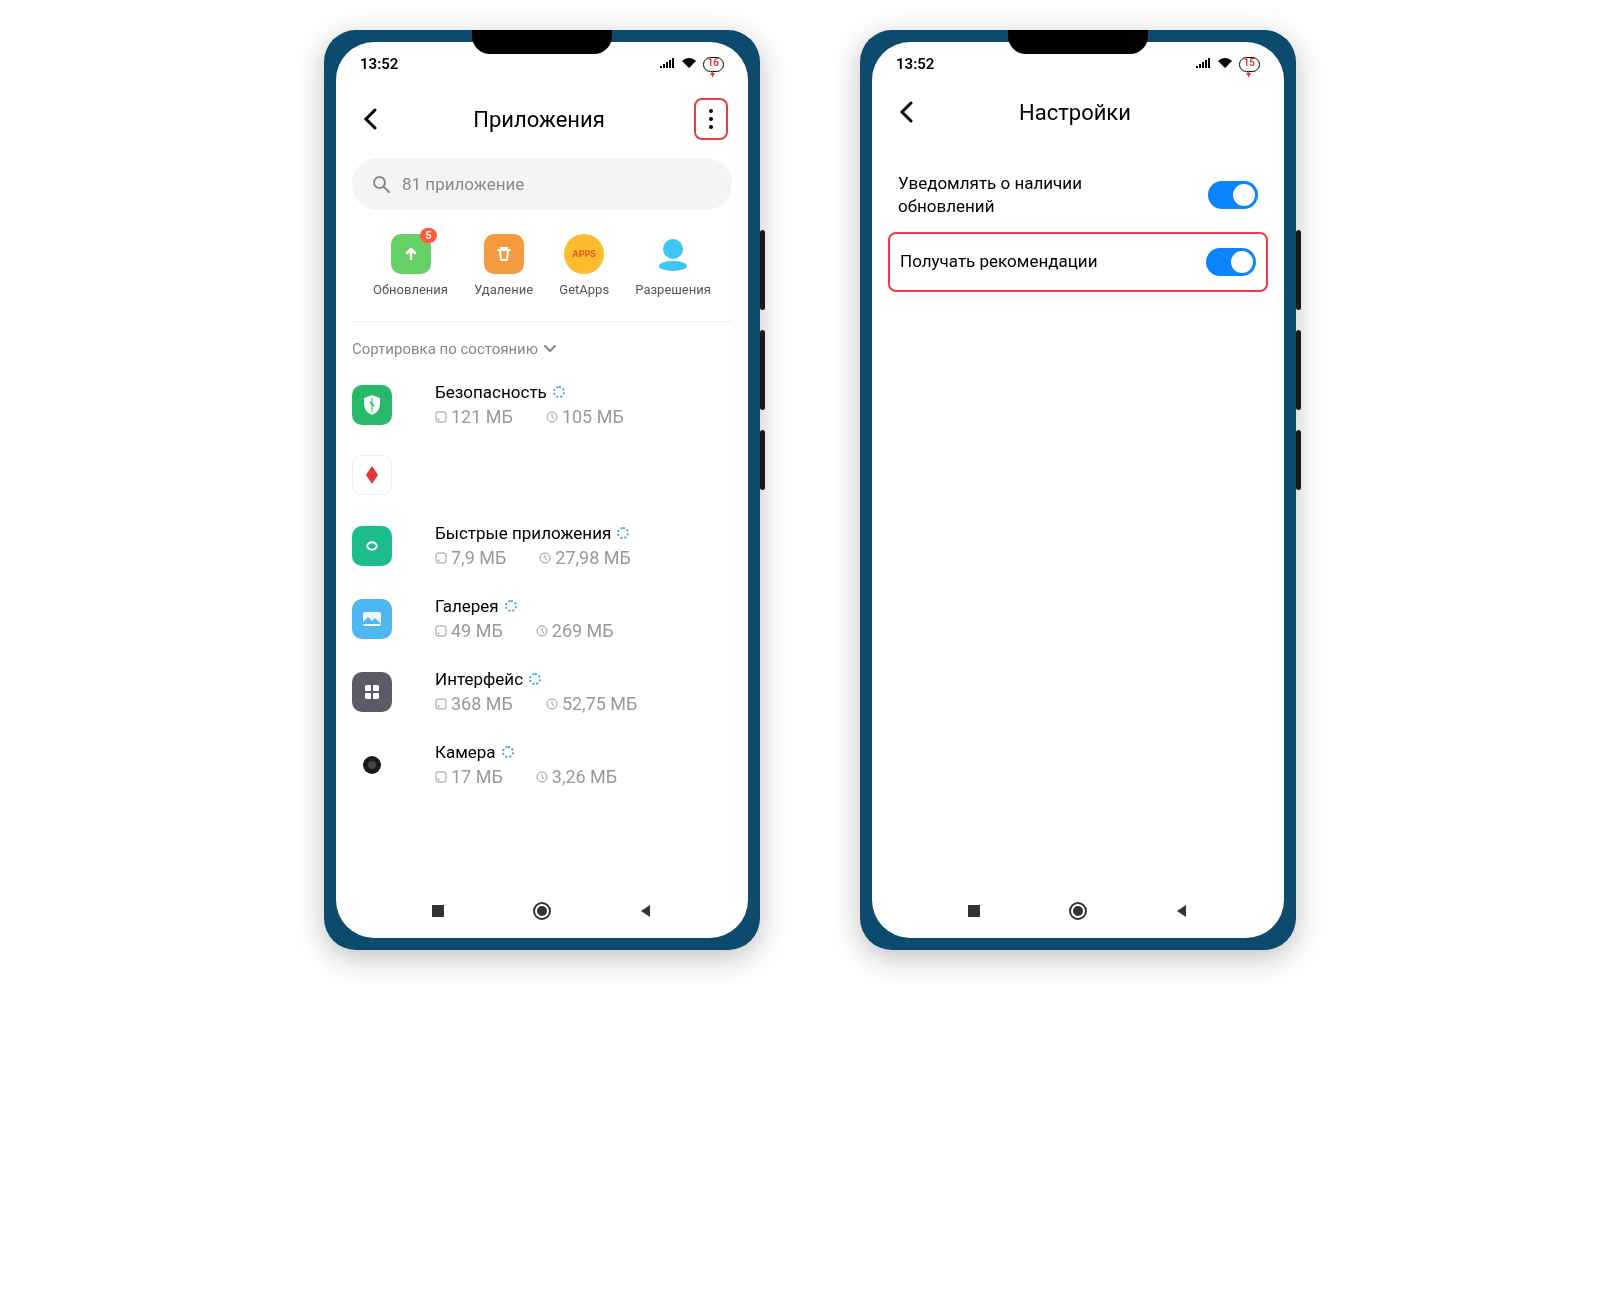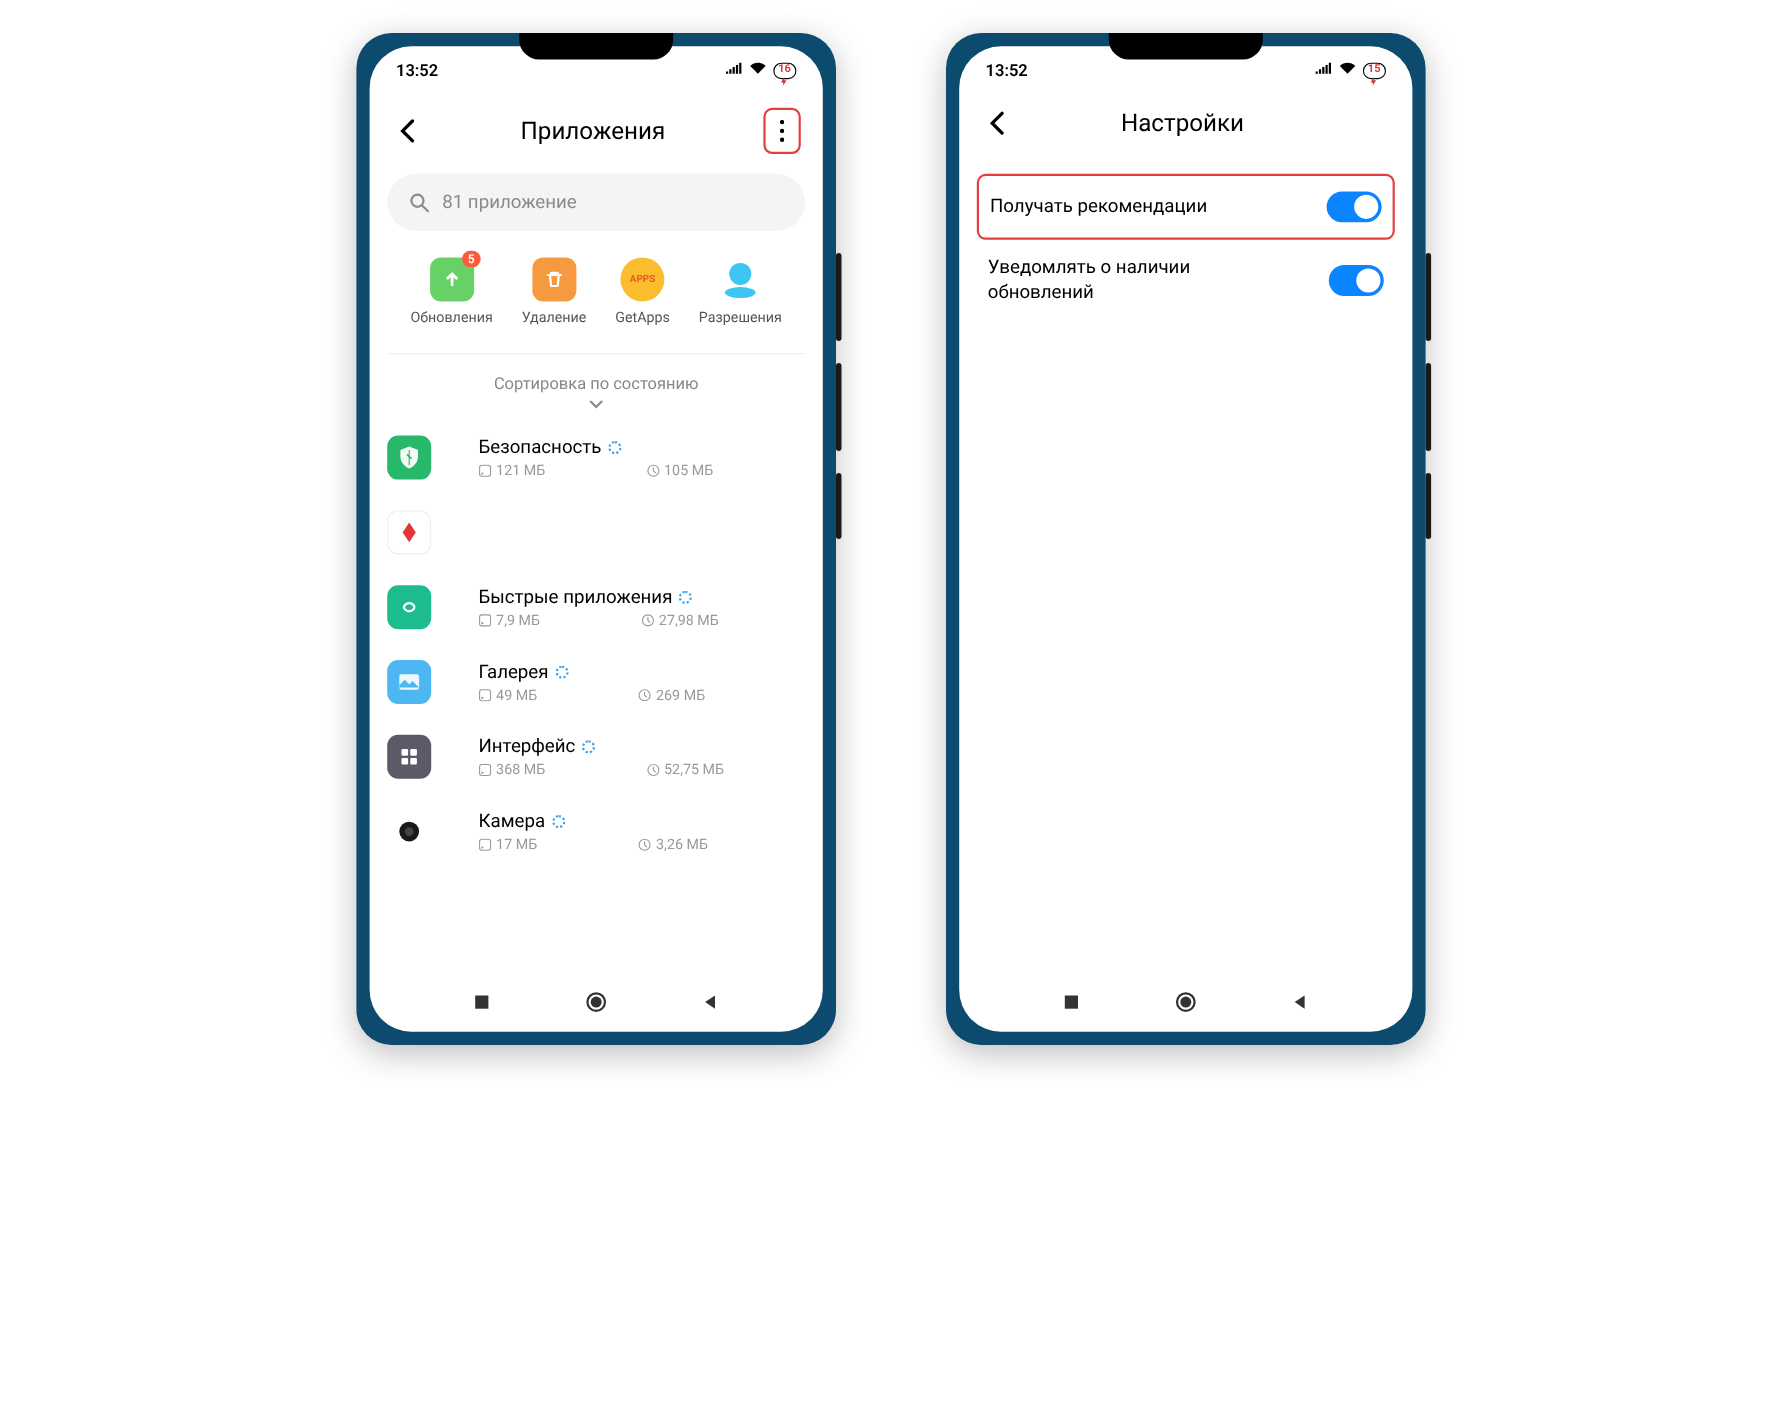--- a/index.html
+++ b/index.html
@@ -140,21 +140,20 @@
     padding:1px 5px;
     font-weight:600;
   }
   .sort-row {
     padding:18px 16px 10px;
     color:#888;
     font-size:15px;
     display:flex;
     align-items:center;
     gap:6px;
-    flex-direction:column;
   }
   .app-list { padding:0 16px; flex:1; overflow:hidden; }
   .app-item {
     display:flex;
     align-items:center;
     gap:14px;
     padding:14px 0;
   }
   .app-icon {
     width:40px; height:40px;
@@ -174,23 +173,23 @@
     gap:6px;
   }
   .spinner {
     width:12px; height:12px;
     border:2px dotted #3aa0e8;
     border-radius:50%;
     display:inline-block;
   }
   .app-meta {
     display:flex;
-    font-size:13px;
+    font-size:18px;
     color:#999;
-    gap:92px;
+    gap:33px;
   }
   .app-meta span { display:inline-flex; align-items:center; gap:4px;}
   .nav-bar {
     height:54px;
     display:flex;
     align-items:center;
     justify-content:space-around;
     padding:0 50px;
   }
   .nav-btn { width:20px; height:20px; cursor:pointer; display:flex; align-items:center; justify-content:center; }
@@ -543,26 +542,26 @@
       <div class="back-btn">
         <svg width="14" height="22" viewBox="0 0 14 22">
             <path d="M12 2L3 11l9 9" stroke="#000" stroke-width="3" fill="none" stroke-linecap="round"></path>
           </svg>
       </div>
       <div class="title">Настройки</div>
       <div class="spacer-28"></div>
     </div>
 
     <div class="settings-list">
+      <div class="setting-item">
+        <div class="setting-label">Уведомлять о наличии обновлений</div>
+        <div class="toggle"></div>
+      </div>
       <div class="setting-item highlighted">
         <div class="setting-label">Получать рекомендации</div>
-        <div class="toggle"></div>
-      </div>
-      <div class="setting-item">
-        <div class="setting-label">Уведомлять о наличии обновлений</div>
         <div class="toggle"></div>
       </div>
     </div>
 
     <div style="flex:1"></div>
 
     <div class="nav-bar">
       <div class="nav-btn">
         <svg width="16" height="16" viewBox="0 0 16 16">
             <rect x="2" y="2" width="12" height="12" fill="#333"></rect>

